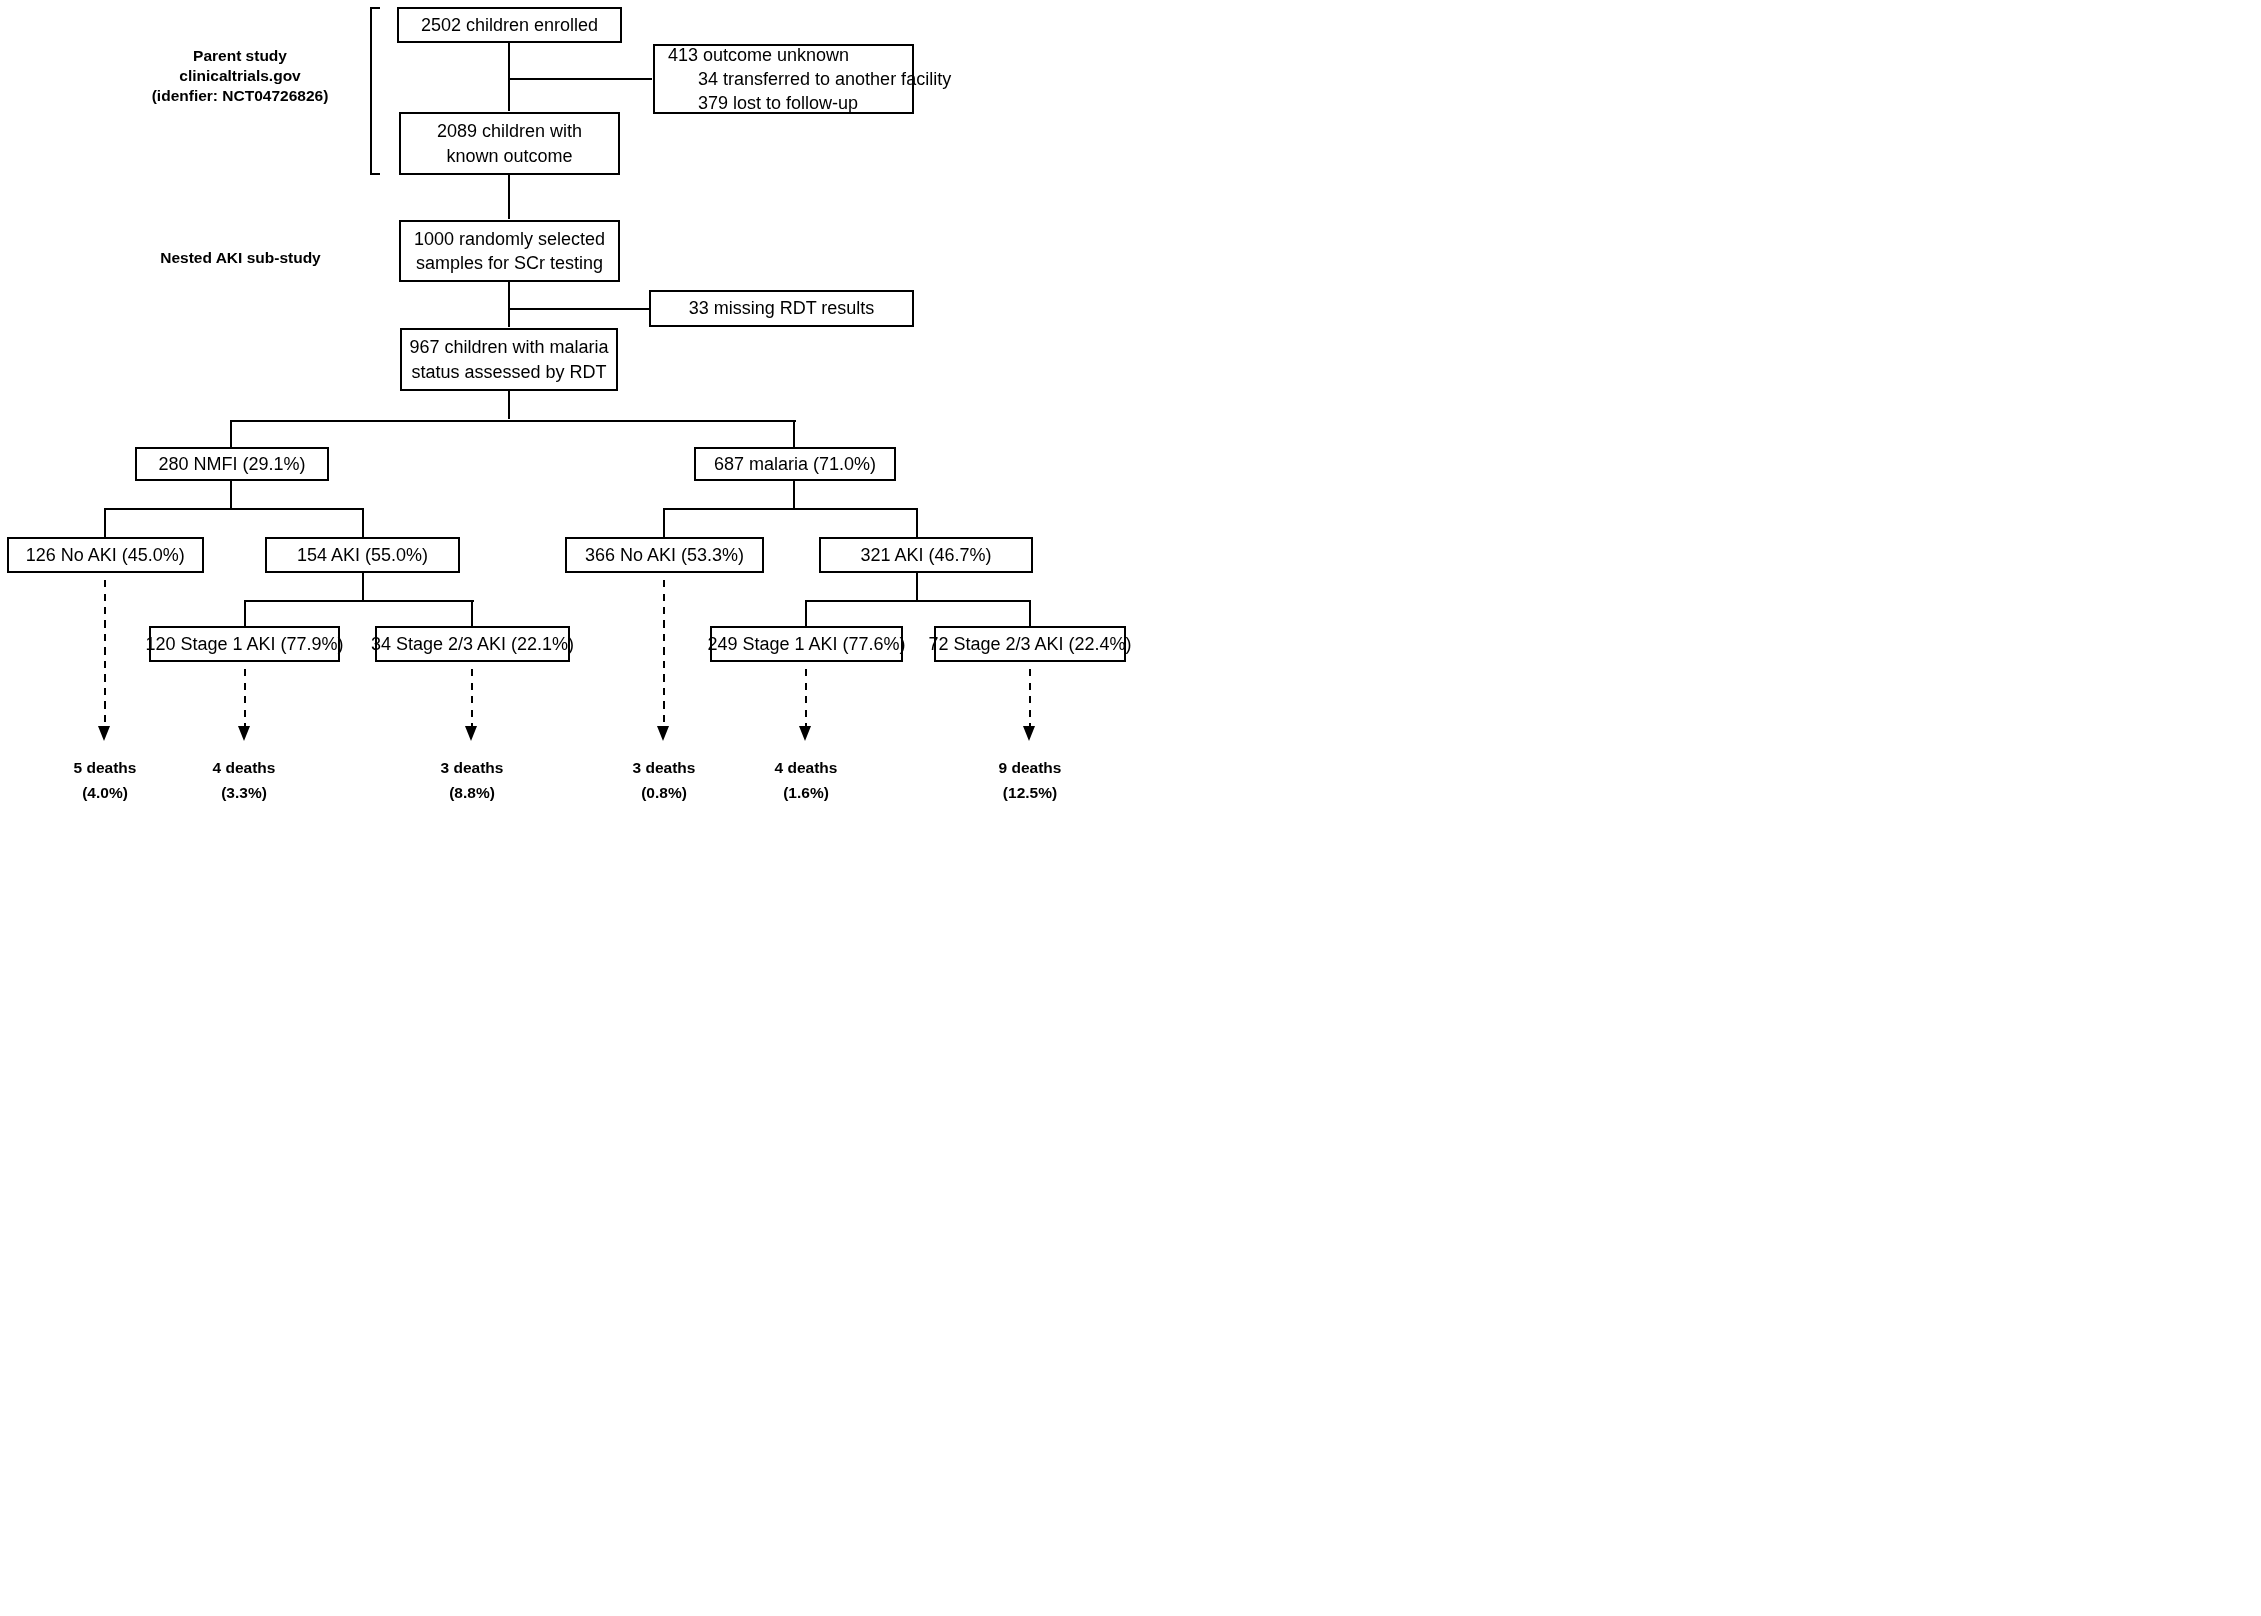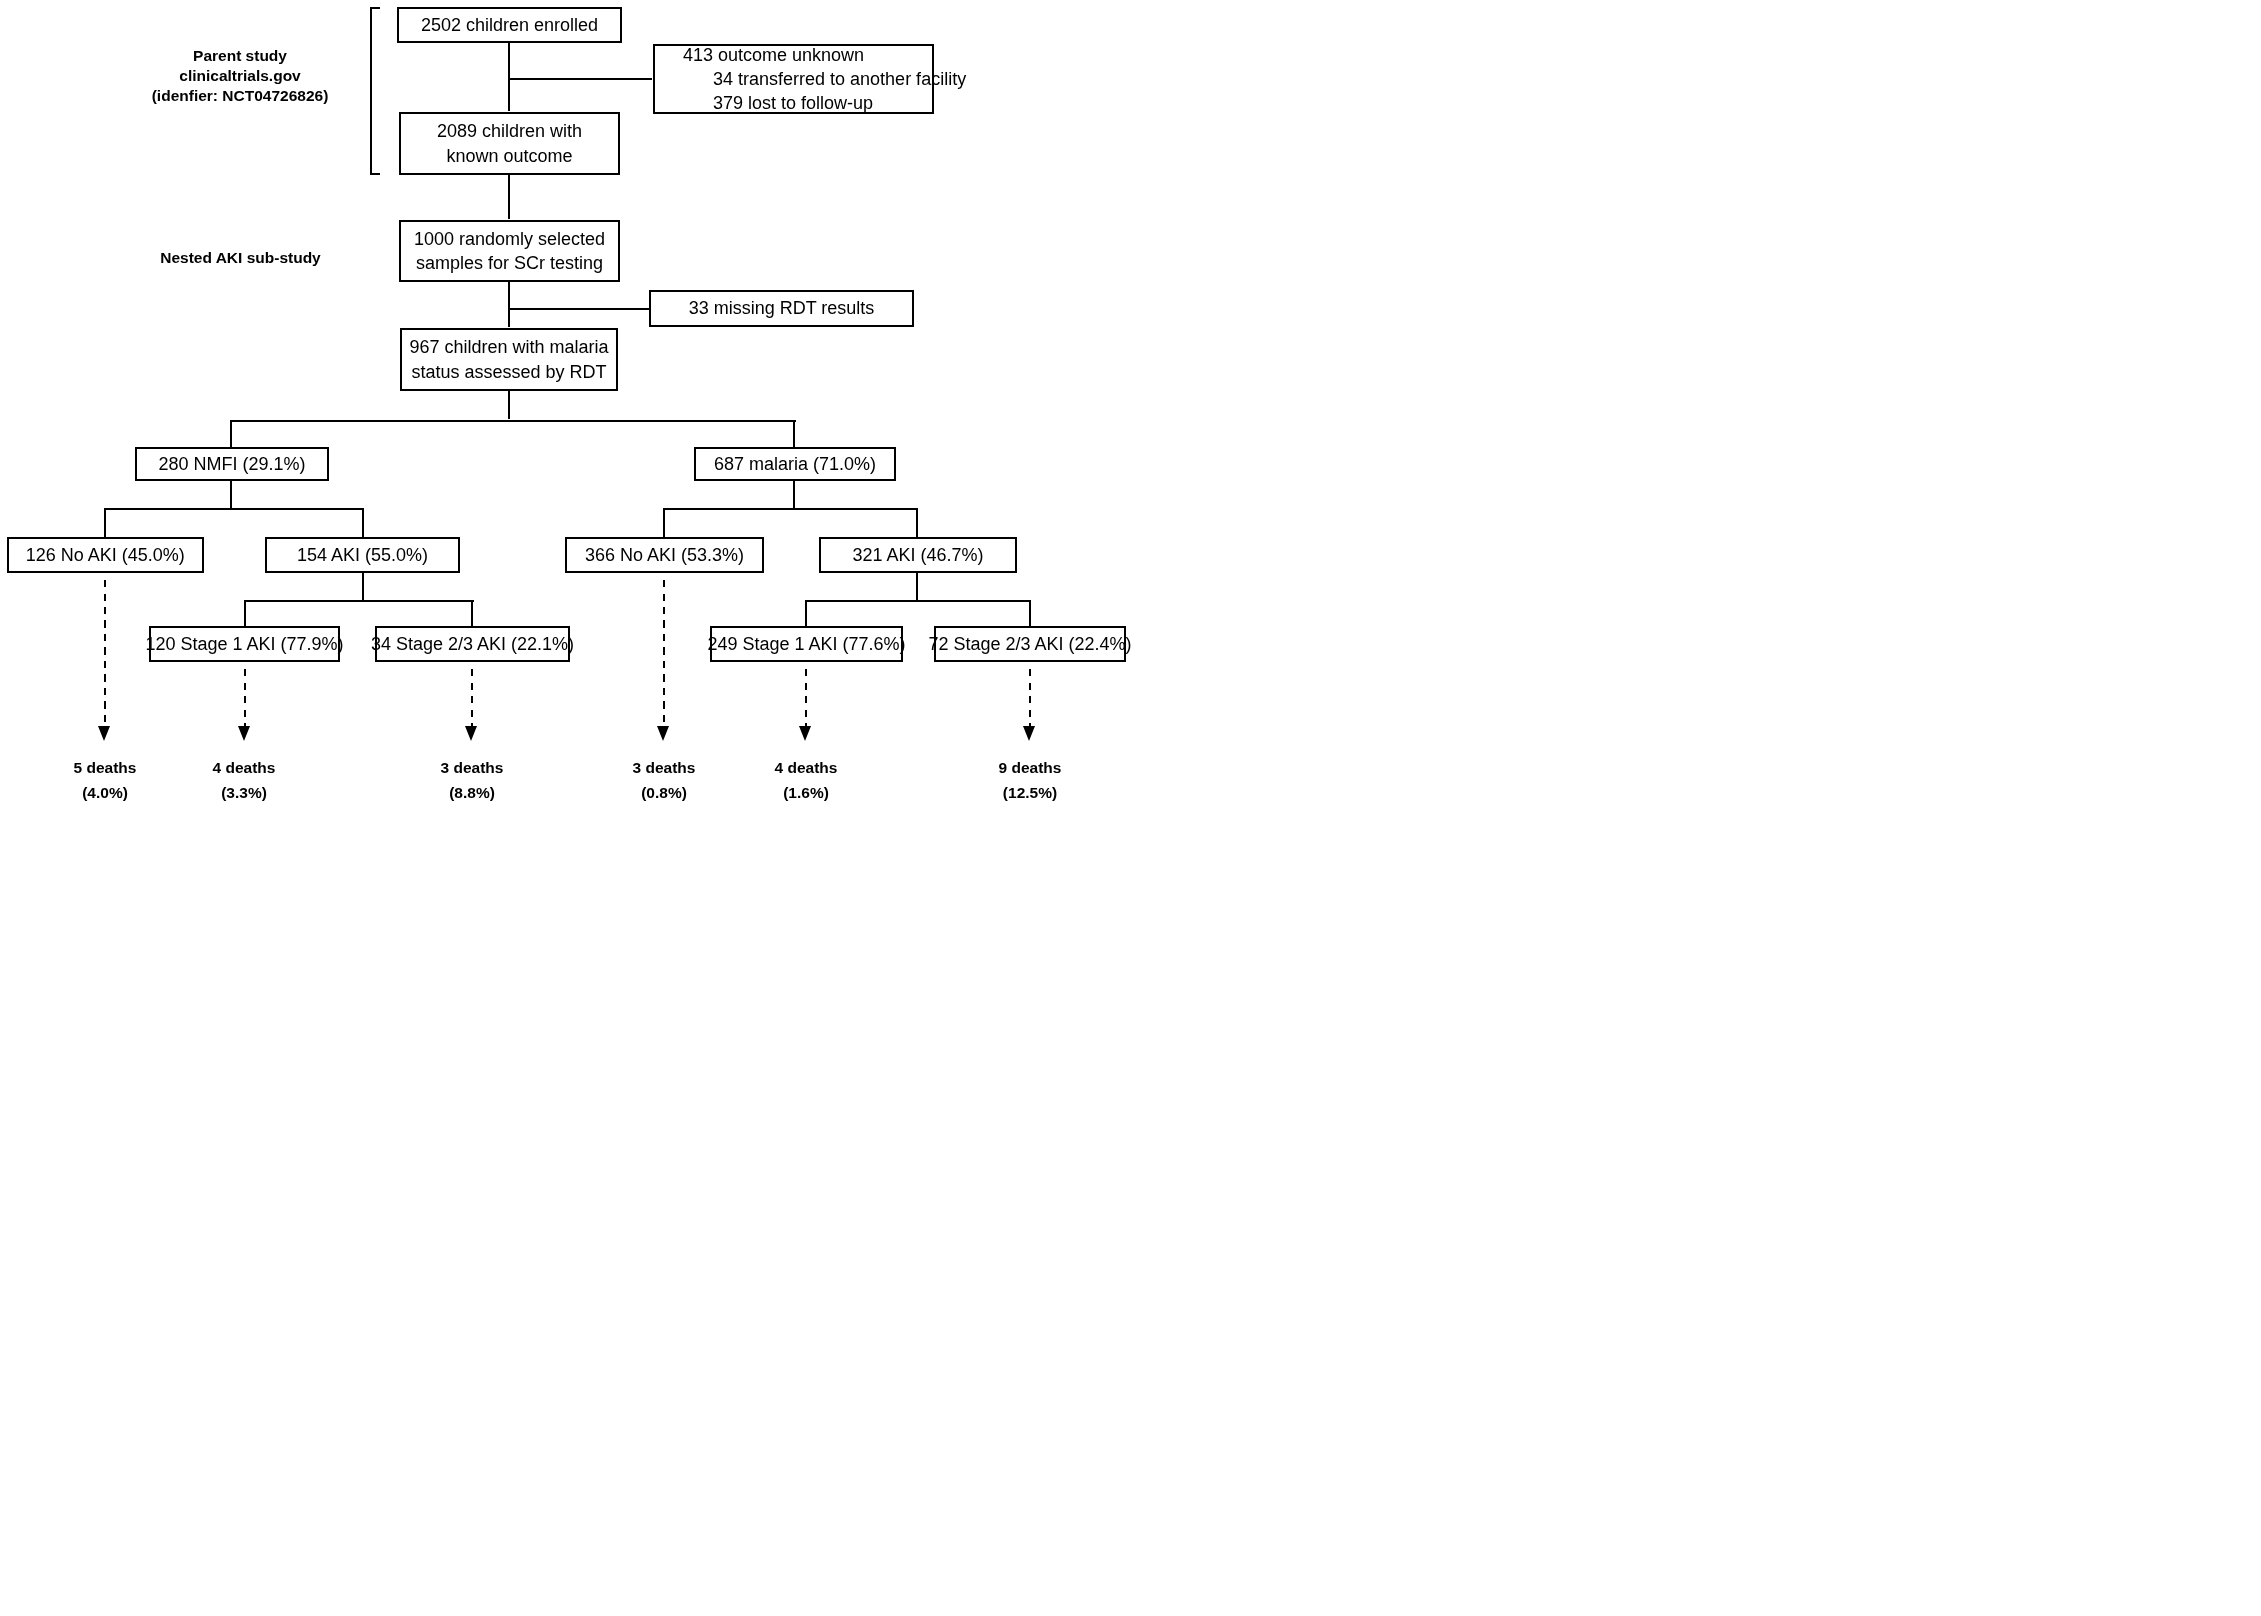--- a/index.html
+++ b/index.html
@@ -98,21 +98,21 @@
     <div>clinicaltrials.gov</div>
     <div>(idenfier: NCT04726826)</div>
   </div>
 
   <div class="side-label" style="left:133px; top:248px; width:215px;">Nested AKI sub-study</div>
 
   <div class="box" style="left:397px; top:6.7px; width:225px; height:36px;">
     <div>2502 children enrolled</div>
   </div>
 
-  <div class="box left-align" style="left:653px; top:44px; width:281px; height:70px; padding-left:28px;">
+  <div class="box left-align" style="left:653px; top:44px; width:261px; height:70px; padding-left:13px;">
     <div>413 outcome unknown</div>
     <div class="indent">34 transferred to another facility</div>
     <div class="indent">379 lost to follow-up</div>
   </div>
 
   <div class="box" style="left:399px; top:112px; width:221px; height:63px;">
     <div>2089 children with</div>
     <div>known outcome</div>
   </div>
 
@@ -139,21 +139,21 @@
 
   <div class="box" style="left:6.7px; top:537px; width:197px; height:36px;">
     <div>126 No AKI (45.0%)</div>
   </div>
   <div class="box" style="left:265px; top:537px; width:195px; height:36px;">
     <div>154 AKI  (55.0%)</div>
   </div>
   <div class="box" style="left:565px; top:537px; width:199px; height:36px;text-align:center;">
     <div>366 No AKI (53.3%)</div>
   </div>
-  <div class="box" style="left:819px; top:537px; width:198px; height:36px;">
+  <div class="box" style="left:819px; top:537px; width:214px; height:36px;">
     <div>321 AKI  (46.7%)</div>
   </div>
 
   <div class="box" style="left:149px; top:626px; width:191px; height:36px;">
     <div>120 Stage 1 AKI (77.9%)</div>
   </div>
   <div class="box" style="left:375px; top:626px; width:195px; height:36px;">
     <div>34 Stage 2/3 AKI (22.1%)</div>
   </div>
   <div class="box" style="left:710px; top:626px; width:193px; height:36px;">

